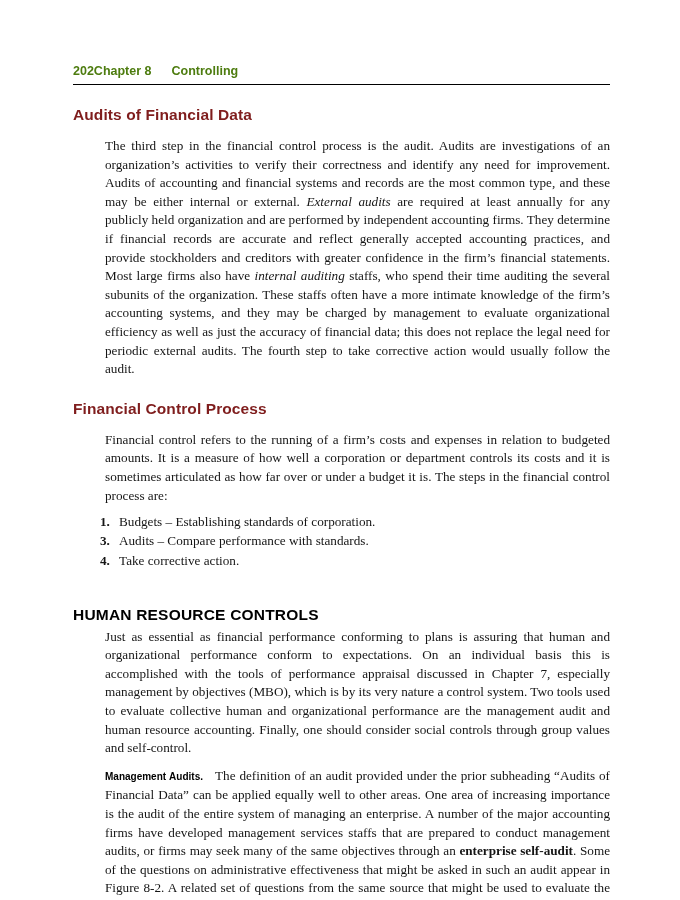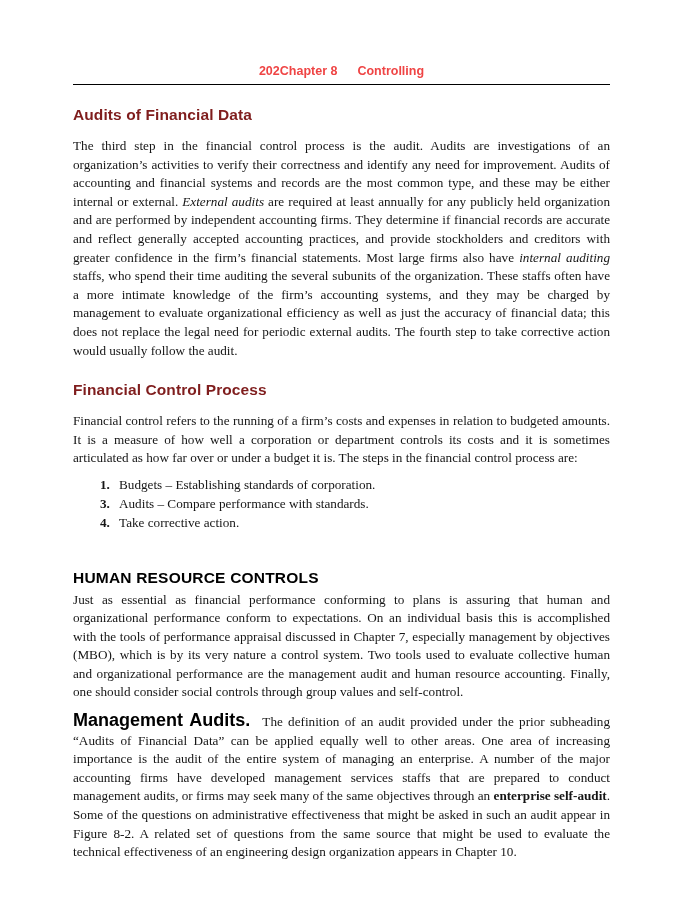--- a/index.html
+++ b/index.html
@@ -10,26 +10,26 @@
     color: #151515;
     overflow: hidden;
   }
   .page {
     width: 680px;
     height: 900px;
     padding: 64px 70px 0 73px;
   }
   .running-header {
     display: flex;
-    justify-content: center;
+    justify-content: flex-start;
     align-items: baseline;
     font-family: "Liberation Sans", sans-serif;
     font-weight: bold;
     font-size: 12.5px;
-    color: #ef4444;
+    color: #4d7c0f;
     padding-bottom: 6px;
   }
   .running-header .right { display: flex; gap: 20px; }
   .header-rule {
     border: none;
     border-top: 1.2px solid #000;
     margin: 0;
   }
   h2.section-heading {
     font-family: "Liberation Sans", sans-serif;
@@ -47,27 +47,28 @@
     color: #000;
     margin-top: 36px;
     margin-bottom: 4px;
     letter-spacing: 0.2px;
   }
   p.body {
     font-size: 13.2px;
     line-height: 18.6px;
     text-align: justify;
     color: #151515;
+    margin-left: 32px;
   }
   p.body em { font-style: italic; }
   p.body .bold-run { font-weight: bold; }
   .run-in-lead {
     font-family: "Liberation Sans", sans-serif;
     font-weight: bold;
-    font-size: 18px;
+    font-size: 10px;
     margin-right: 12px;
     color: #000;
   }
   .steps {
     margin: 7px 0 0 27px;
     font-size: 13.2px;
   }
   .step { line-height: 19.2px; }
   .step-num {
     font-weight: bold;

